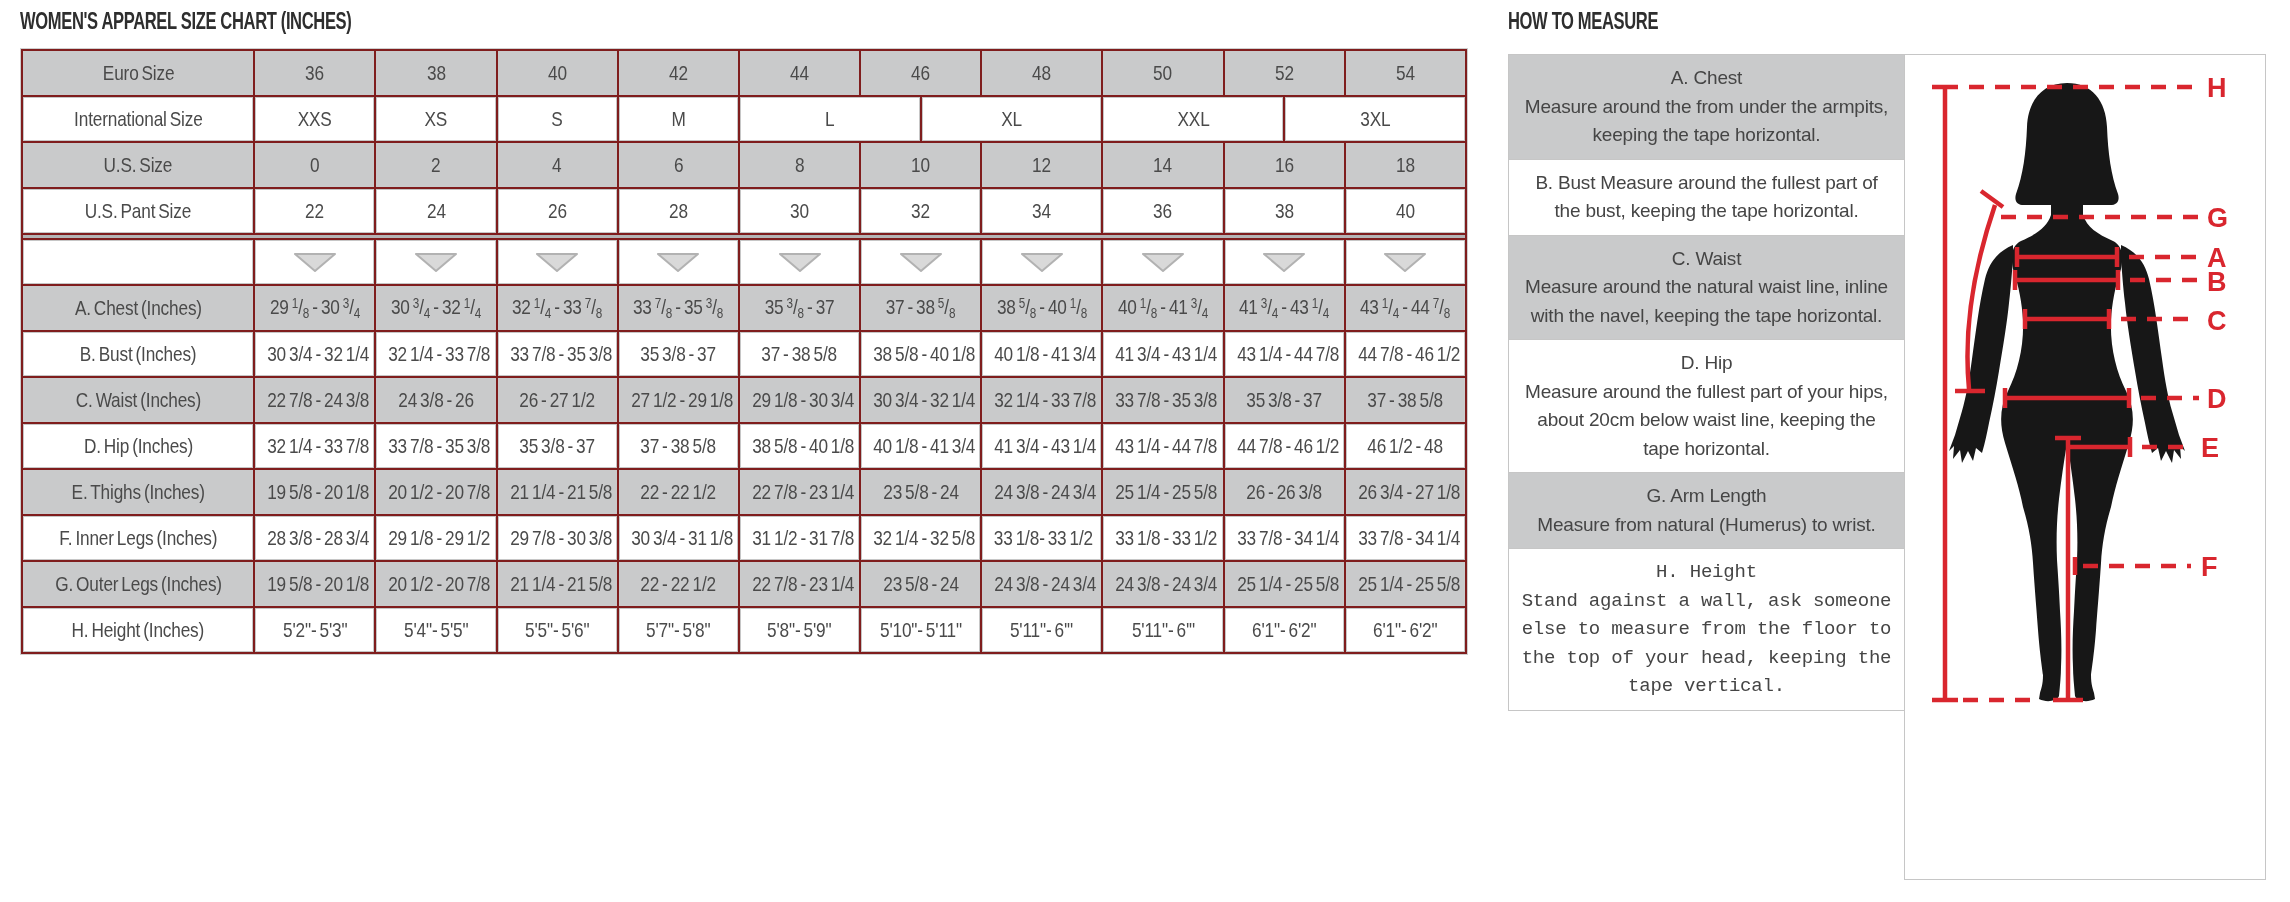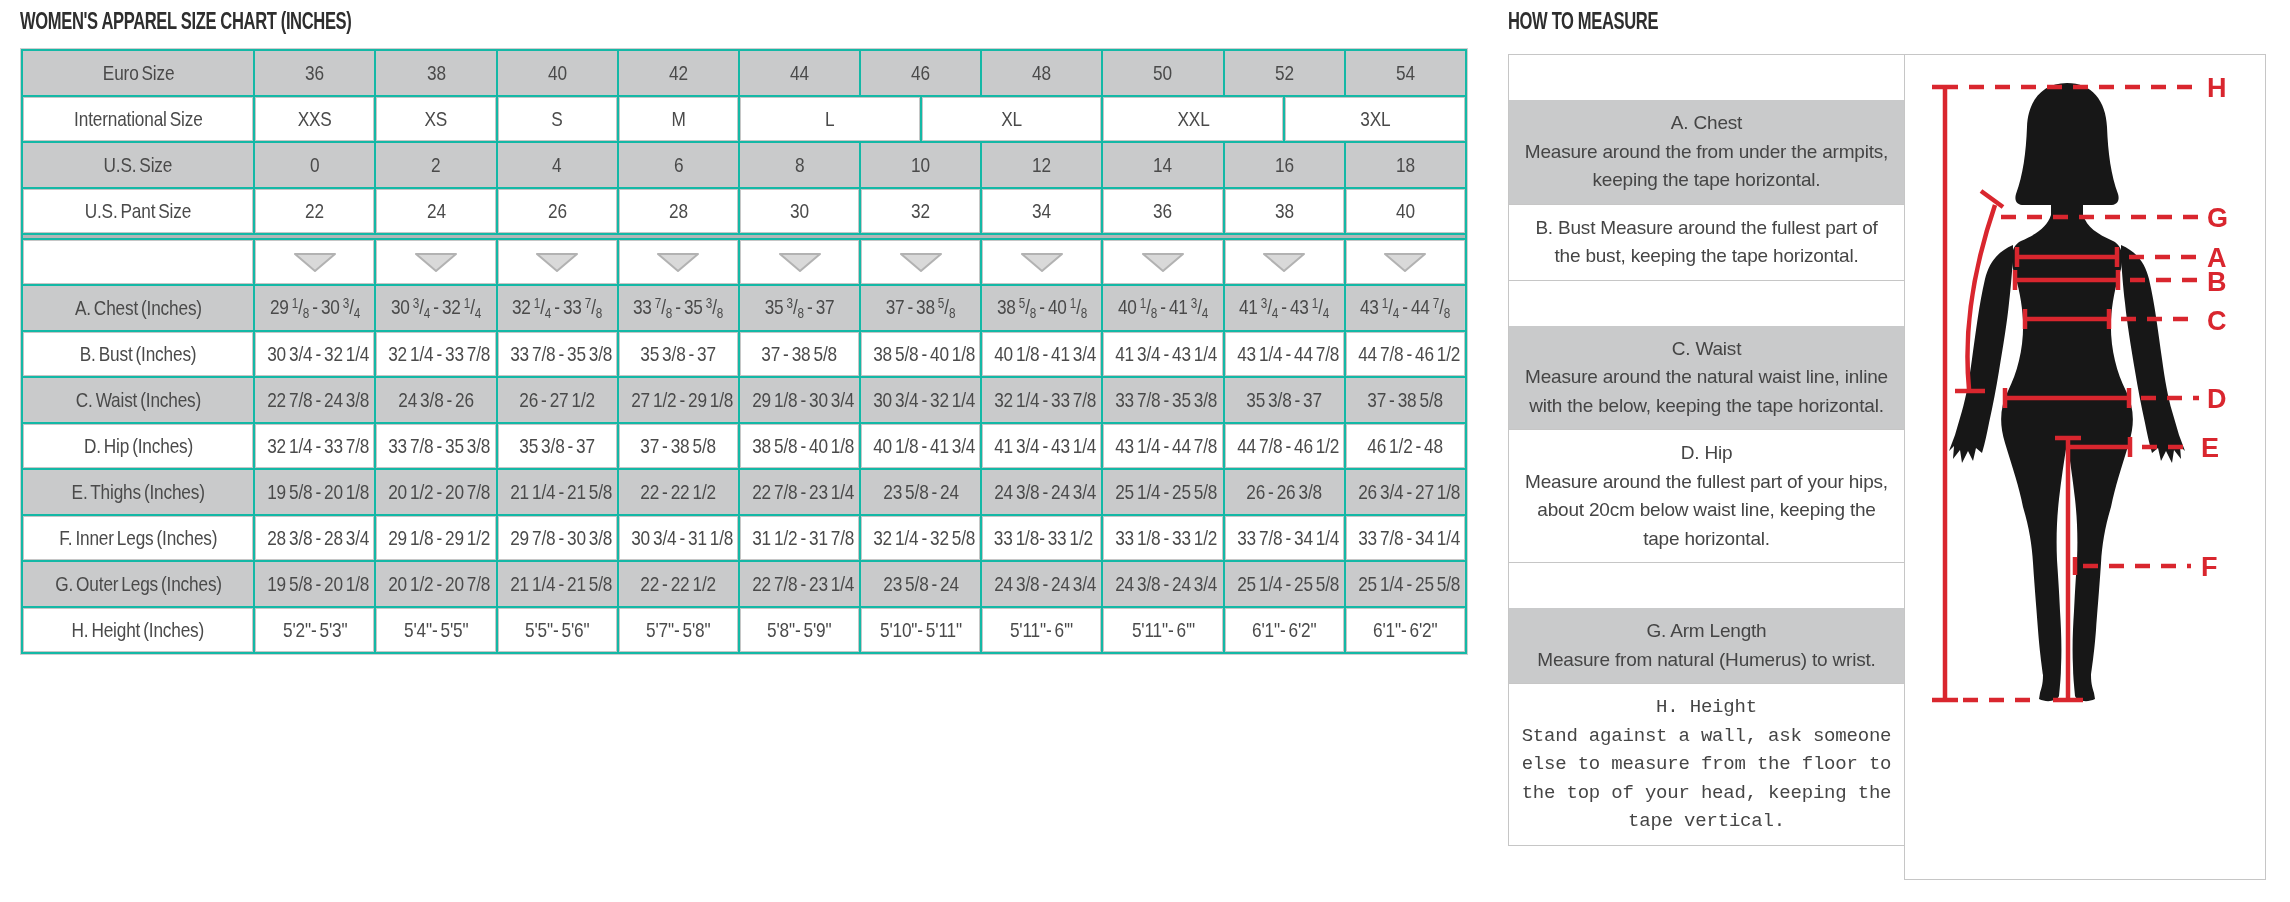--- a/index.html
+++ b/index.html
@@ -17,21 +17,21 @@
     display:inline-block;transform:scaleX(.72);transform-origin:0 50%;
     letter-spacing:-.5px;
   }
   #chart-title{left:20px;}
   #measure-title{left:1508px;}
 
   
   #size-table{
     position:absolute;left:20px;top:48px;width:1448px;
     border-collapse:separate;border-spacing:2px;table-layout:fixed;
-    background:#14b8a6;border:1px solid #cfcfcf;
+    background:#7f1d1d;border:1px solid #cfcfcf;
   }
   #size-table td.cell{
     height:42px;text-align:center;vertical-align:middle;
     font-size:21px;color:#4a4a4a;padding:0;overflow:hidden;
   }
   tr.row-gray td.cell{background:#c9cacb;border:1px solid #c9cacb;}
   tr.row-white td.cell{background:#ffffff;border:1px solid #c6c6c6;}
   td.divider-cell{height:3px;background:#b4b5b6;padding:0;line-height:0;}
   .cv{
     display:inline-block;transform:scaleX(.82);transform-origin:center;
@@ -45,21 +45,21 @@
   #measure-list{
     position:absolute;left:1508px;top:54px;width:397px;
     background:#ffffff;border:1px solid #c6c6c6;box-sizing:border-box;
   }
   .m-item{
     padding:9px 12px;text-align:center;
     font-size:19px;line-height:1.5;color:#454545;
     border-bottom:1px solid #c6c6c6;letter-spacing:-.2px;
   }
   .m-item:last-child{border-bottom:none;font-family:Liberation Mono, monospace;}
-  .m-item.gray{background:#c9cacb;margin-top:45px;}
+  .m-item.gray{background:#c9cacb;}
   .m-heading{display:block;}
 
   
   #figure-panel{
     position:absolute;left:1904px;top:54px;width:360px;height:824px;
     background:#ffffff;border:1px solid #c6c6c6;box-sizing:content-box;
   }
   #figure-panel svg{position:absolute;left:0;top:0;}
   .red-line{stroke:#d9262e;stroke-width:4.5;fill:none;}
   .red-dash{stroke:#d9262e;stroke-width:4.5;fill:none;stroke-dasharray:15 11;}
@@ -291,21 +291,21 @@
     </tbody>
 </table>
 
 <div class="sec-title" id="measure-title">
   <span class="condensed">HOW TO MEASURE</span>
 </div>
 
 <div id="measure-list">
     <div class="m-item gray"><span class="m-heading">A. Chest</span><span>Measure around the from under the armpits, keeping the tape horizontal.</span></div>
     <div class="m-item white"><span>B. Bust Measure around the fullest part of the bust, keeping the tape horizontal.</span></div>
-    <div class="m-item gray"><span class="m-heading">C. Waist</span><span>Measure around the natural waist line, inline with the below, keeping the tape horizontal.</span></div>
+    <div class="m-item gray"><span class="m-heading">C. Waist</span><span>Measure around the natural waist line, inline with the navel, keeping the tape horizontal.</span></div>
     <div class="m-item white"><span class="m-heading">D. Hip</span><span>Measure around the fullest part of your hips, about 20cm below waist line, keeping the tape horizontal.</span></div>
     <div class="m-item gray"><span class="m-heading">G. Arm Length</span><span>Measure from natural (Humerus) to wrist.</span></div>
     <div class="m-item white"><span class="m-heading">H. Height</span><span>Stand against a wall, ask someone else to measure from the floor to the top of your head, keeping the tape vertical.</span></div>
   </div>
 
 <div id="figure-panel">
   <svg width="360" height="824" viewBox="0 0 360 824">
 
     <path class="sil" d="M162,28 C137,28 123,46 122,72 C121,98 118,120 111,139 C109,146 112,150 119,150 L205,150 C212,150 215,146 213,139 C206,120 203,98 202,72 C201,46 187,28 162,28 Z"></path>
 

